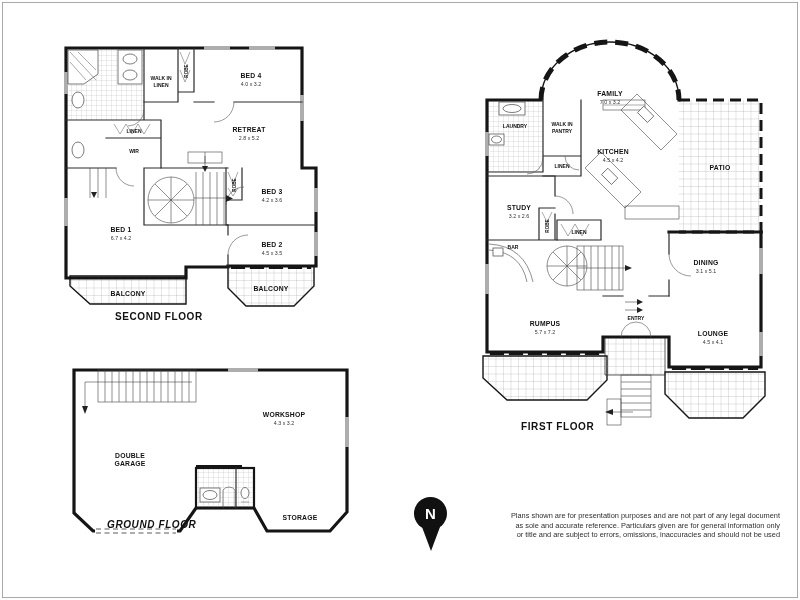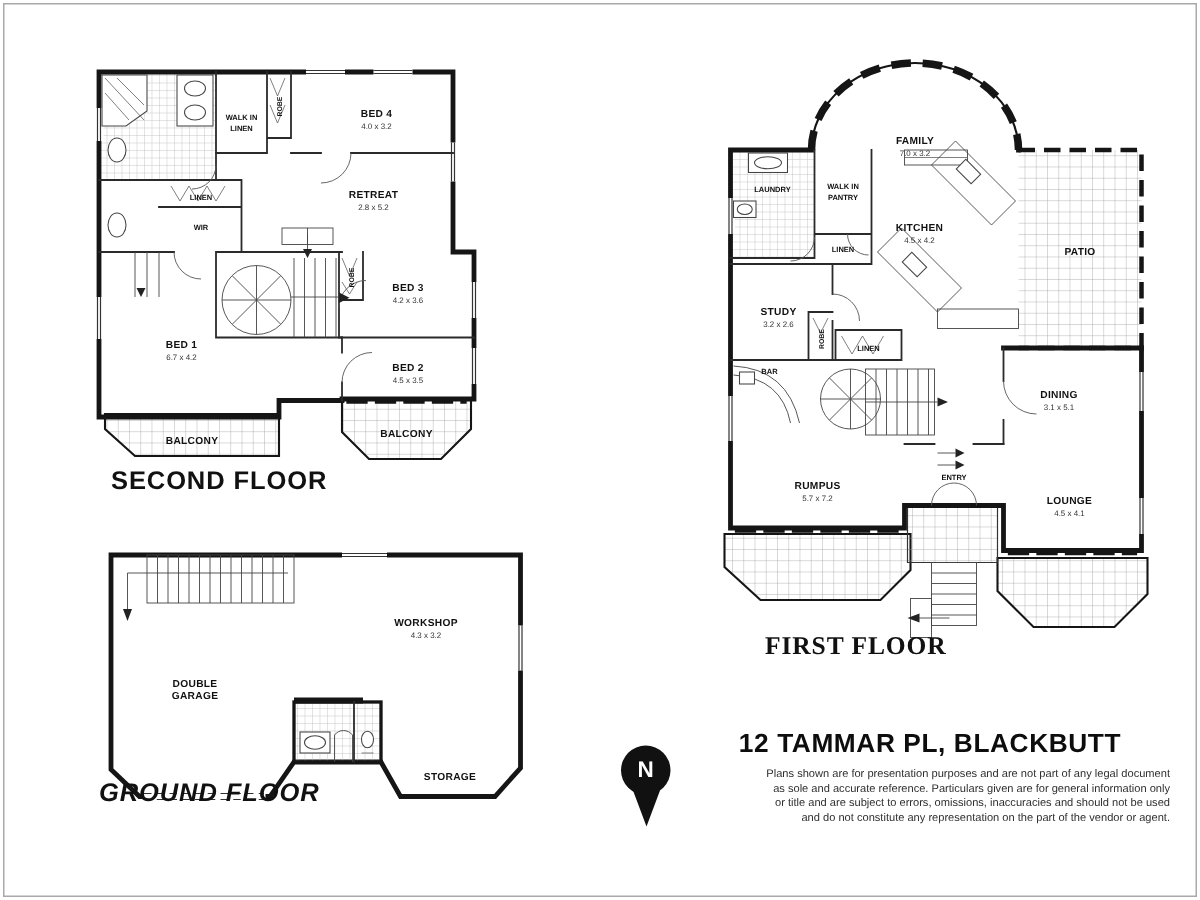--- a/index.html
+++ b/index.html
@@ -1,20 +1,20 @@
 <!DOCTYPE html>
 <html><head>
 <meta charset="utf-8">
 <style>
   * { margin:0; padding:0; box-sizing:border-box; }
   html,body { width:800px; height:600px; background:#fff; font-family:"Liberation Sans", sans-serif; }
   #canvas { position:relative; width:800px; height:600px; background:#fff; overflow:hidden; }
   .frame { position:absolute; inset:2px; border:1px solid #a9a9a9; pointer-events:none; }
 
-  .floor-title { position:absolute; font-weight:bold; font-size:17px; letter-spacing:0.6px; color:#111; }
+  .floor-title { position:absolute; font-weight:bold; font-size:10px; letter-spacing:0.6px; color:#111;margin-left:41px; }
   .plan { position:absolute; }
 
   
   svg { overflow:visible; }
   .w3 { fill:none; stroke:#151515; stroke-width:3.2; stroke-linecap:square; }
   .w2 { fill:none; stroke:#151515; stroke-width:2.2; stroke-linecap:square; }
   .iw { fill:none; stroke:#2a2a2a; stroke-width:1.2; stroke-linecap:square; }
   .tn { fill:none; stroke:#444; stroke-width:0.6; }
   .tn2 { fill:none; stroke:#555; stroke-width:0.5; }
   .winfill { fill:#ffffff; stroke:none; }
@@ -332,29 +332,27 @@
       <text class="rs" x="40" y="213">BAR</text>
       <text class="rn" x="72" y="290">RUMPUS</text>
       <text class="rd" x="72" y="298">5.7 x 7.2</text>
       <text class="rs" x="163" y="284">ENTRY</text>
       <text class="rn" x="233" y="229">DINING</text>
       <text class="rd" x="233" y="237">3.1 x 5.1</text>
       <text class="rn" x="240" y="300">LOUNGE</text>
       <text class="rd" x="240" y="308">4.5 x 4.1</text>
     </svg>
   </div>
-  <div class="floor-title" style="left:510px; top:421px;font-family:Liberation Serif, serif;">FIRST FLOOR</div>
+  <div class="floor-title" style="left:480px; top:421px;">FIRST FLOOR</div>
 
   <div class="north">
     <div class="tail"></div>
     <div class="circle">
       <span>N</span>
     </div>
   </div>
 
-  <div class="address">12 TAMMAR PL, BLACKBUTT</div>
   <div class="disclaimer">
     <div>Plans shown are for presentation purposes and are not part of any legal document</div>
     <div>as sole and accurate reference. Particulars given are for general information only</div>
     <div>or title and are subject to errors, omissions, inaccuracies and should not be used</div>
-    <div>and do not constitute any representation on the part of the vendor or agent.</div>
   </div>
 </div>
 
 </body></html>

